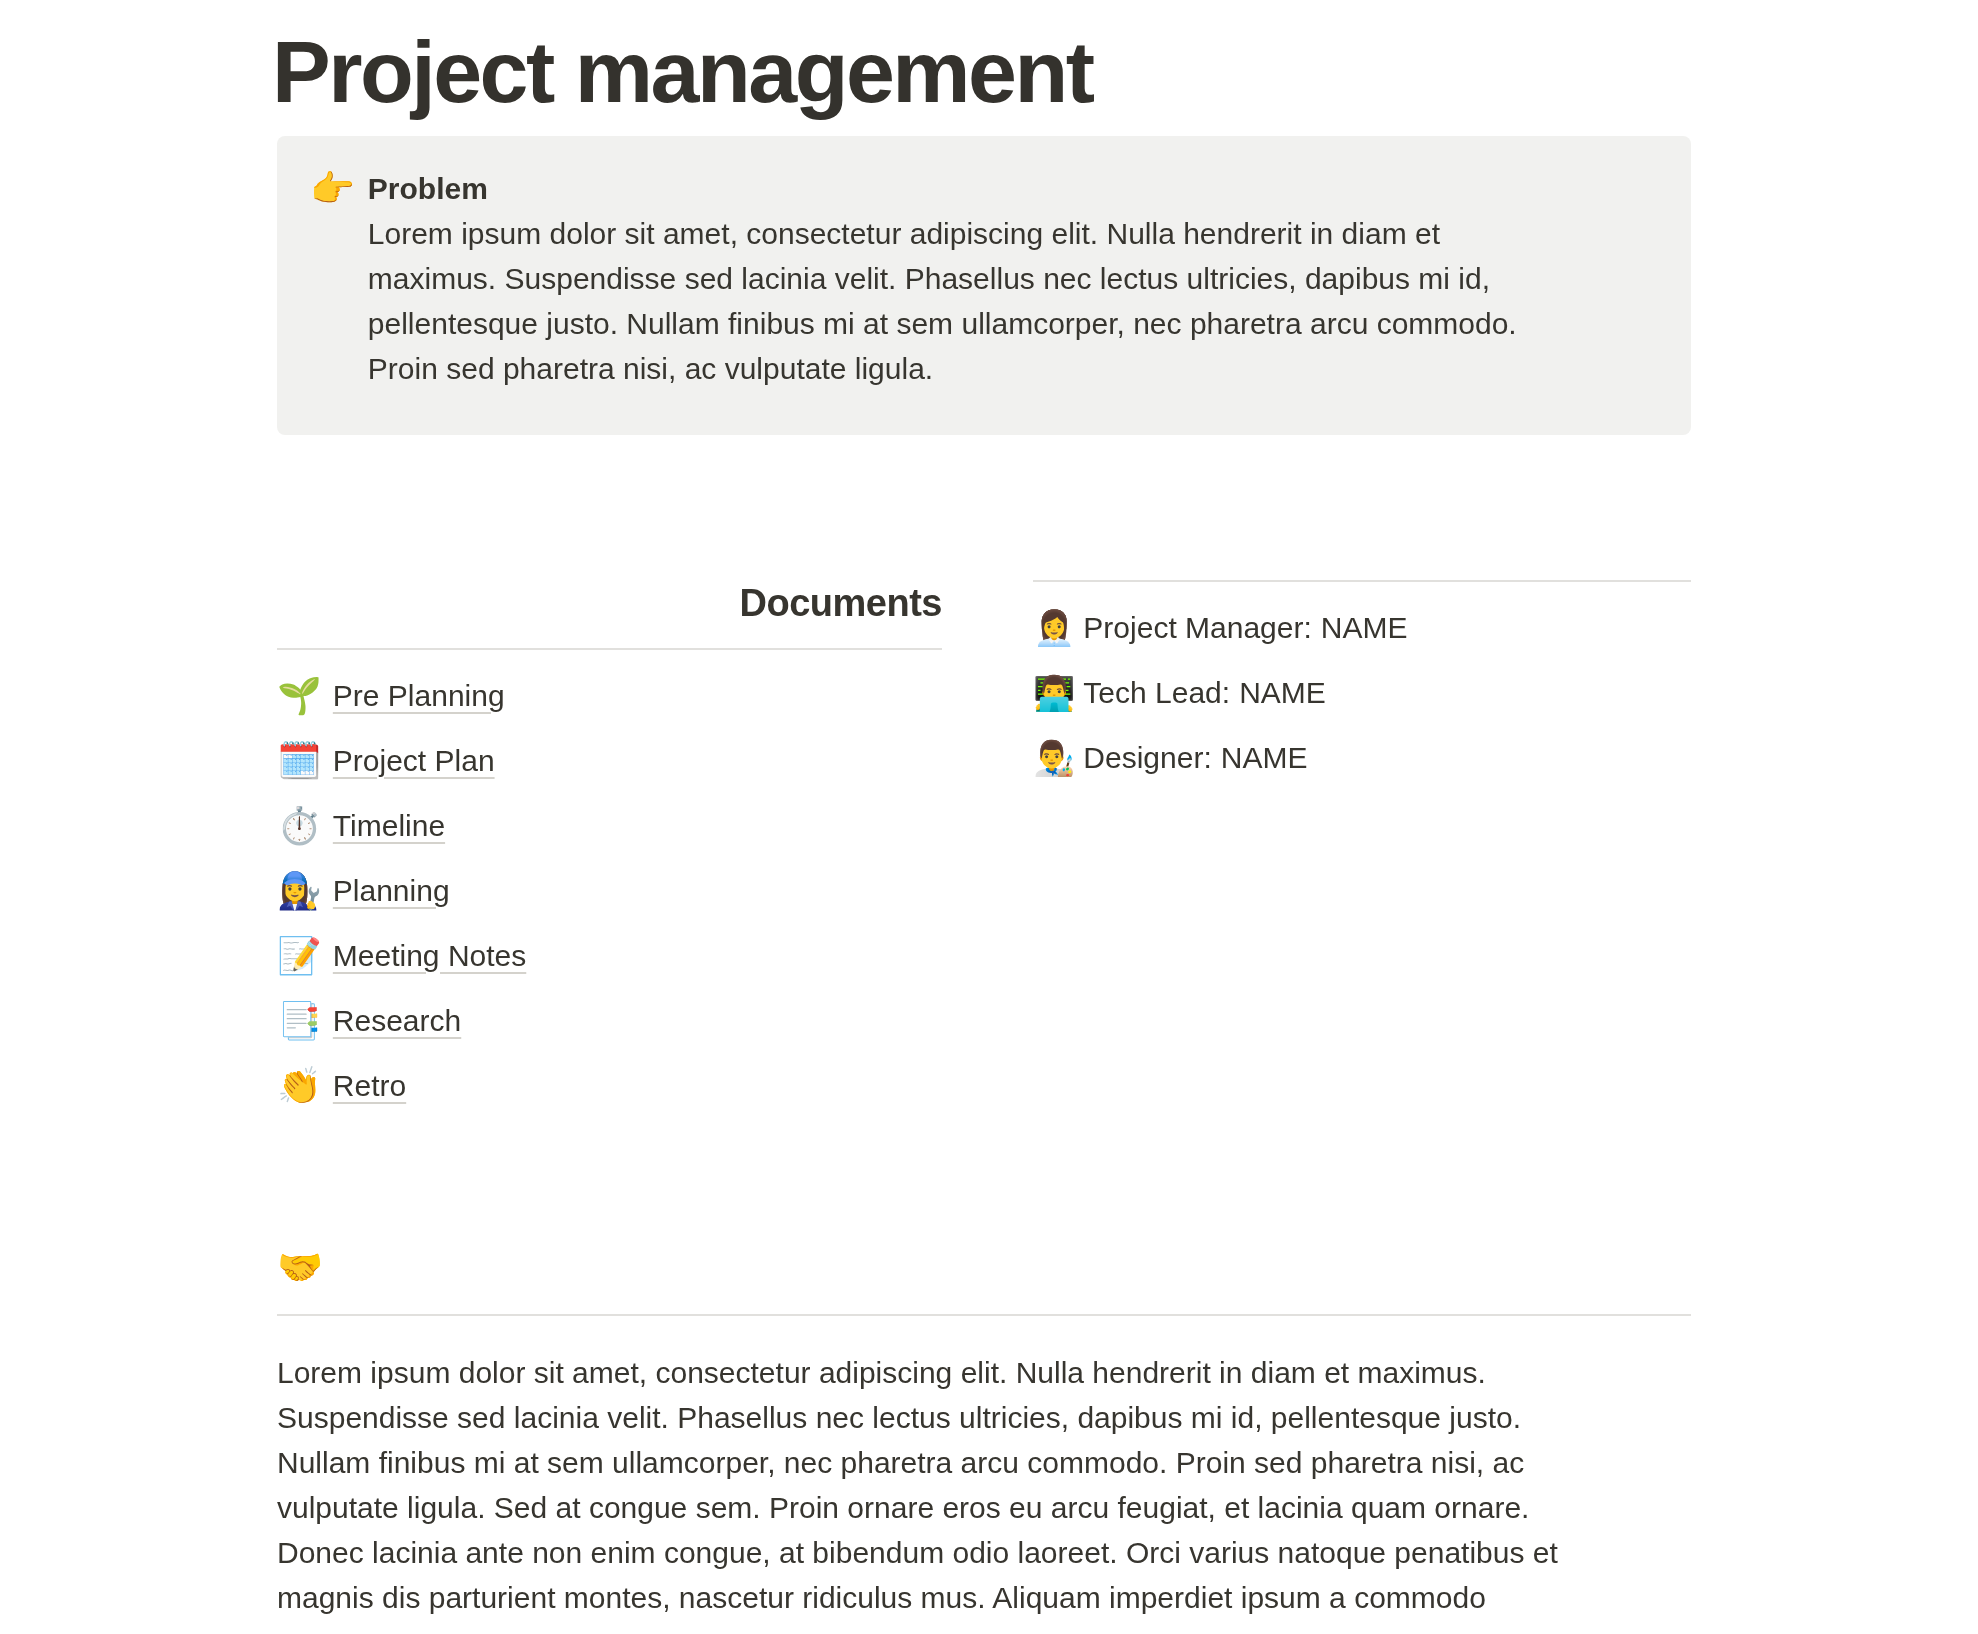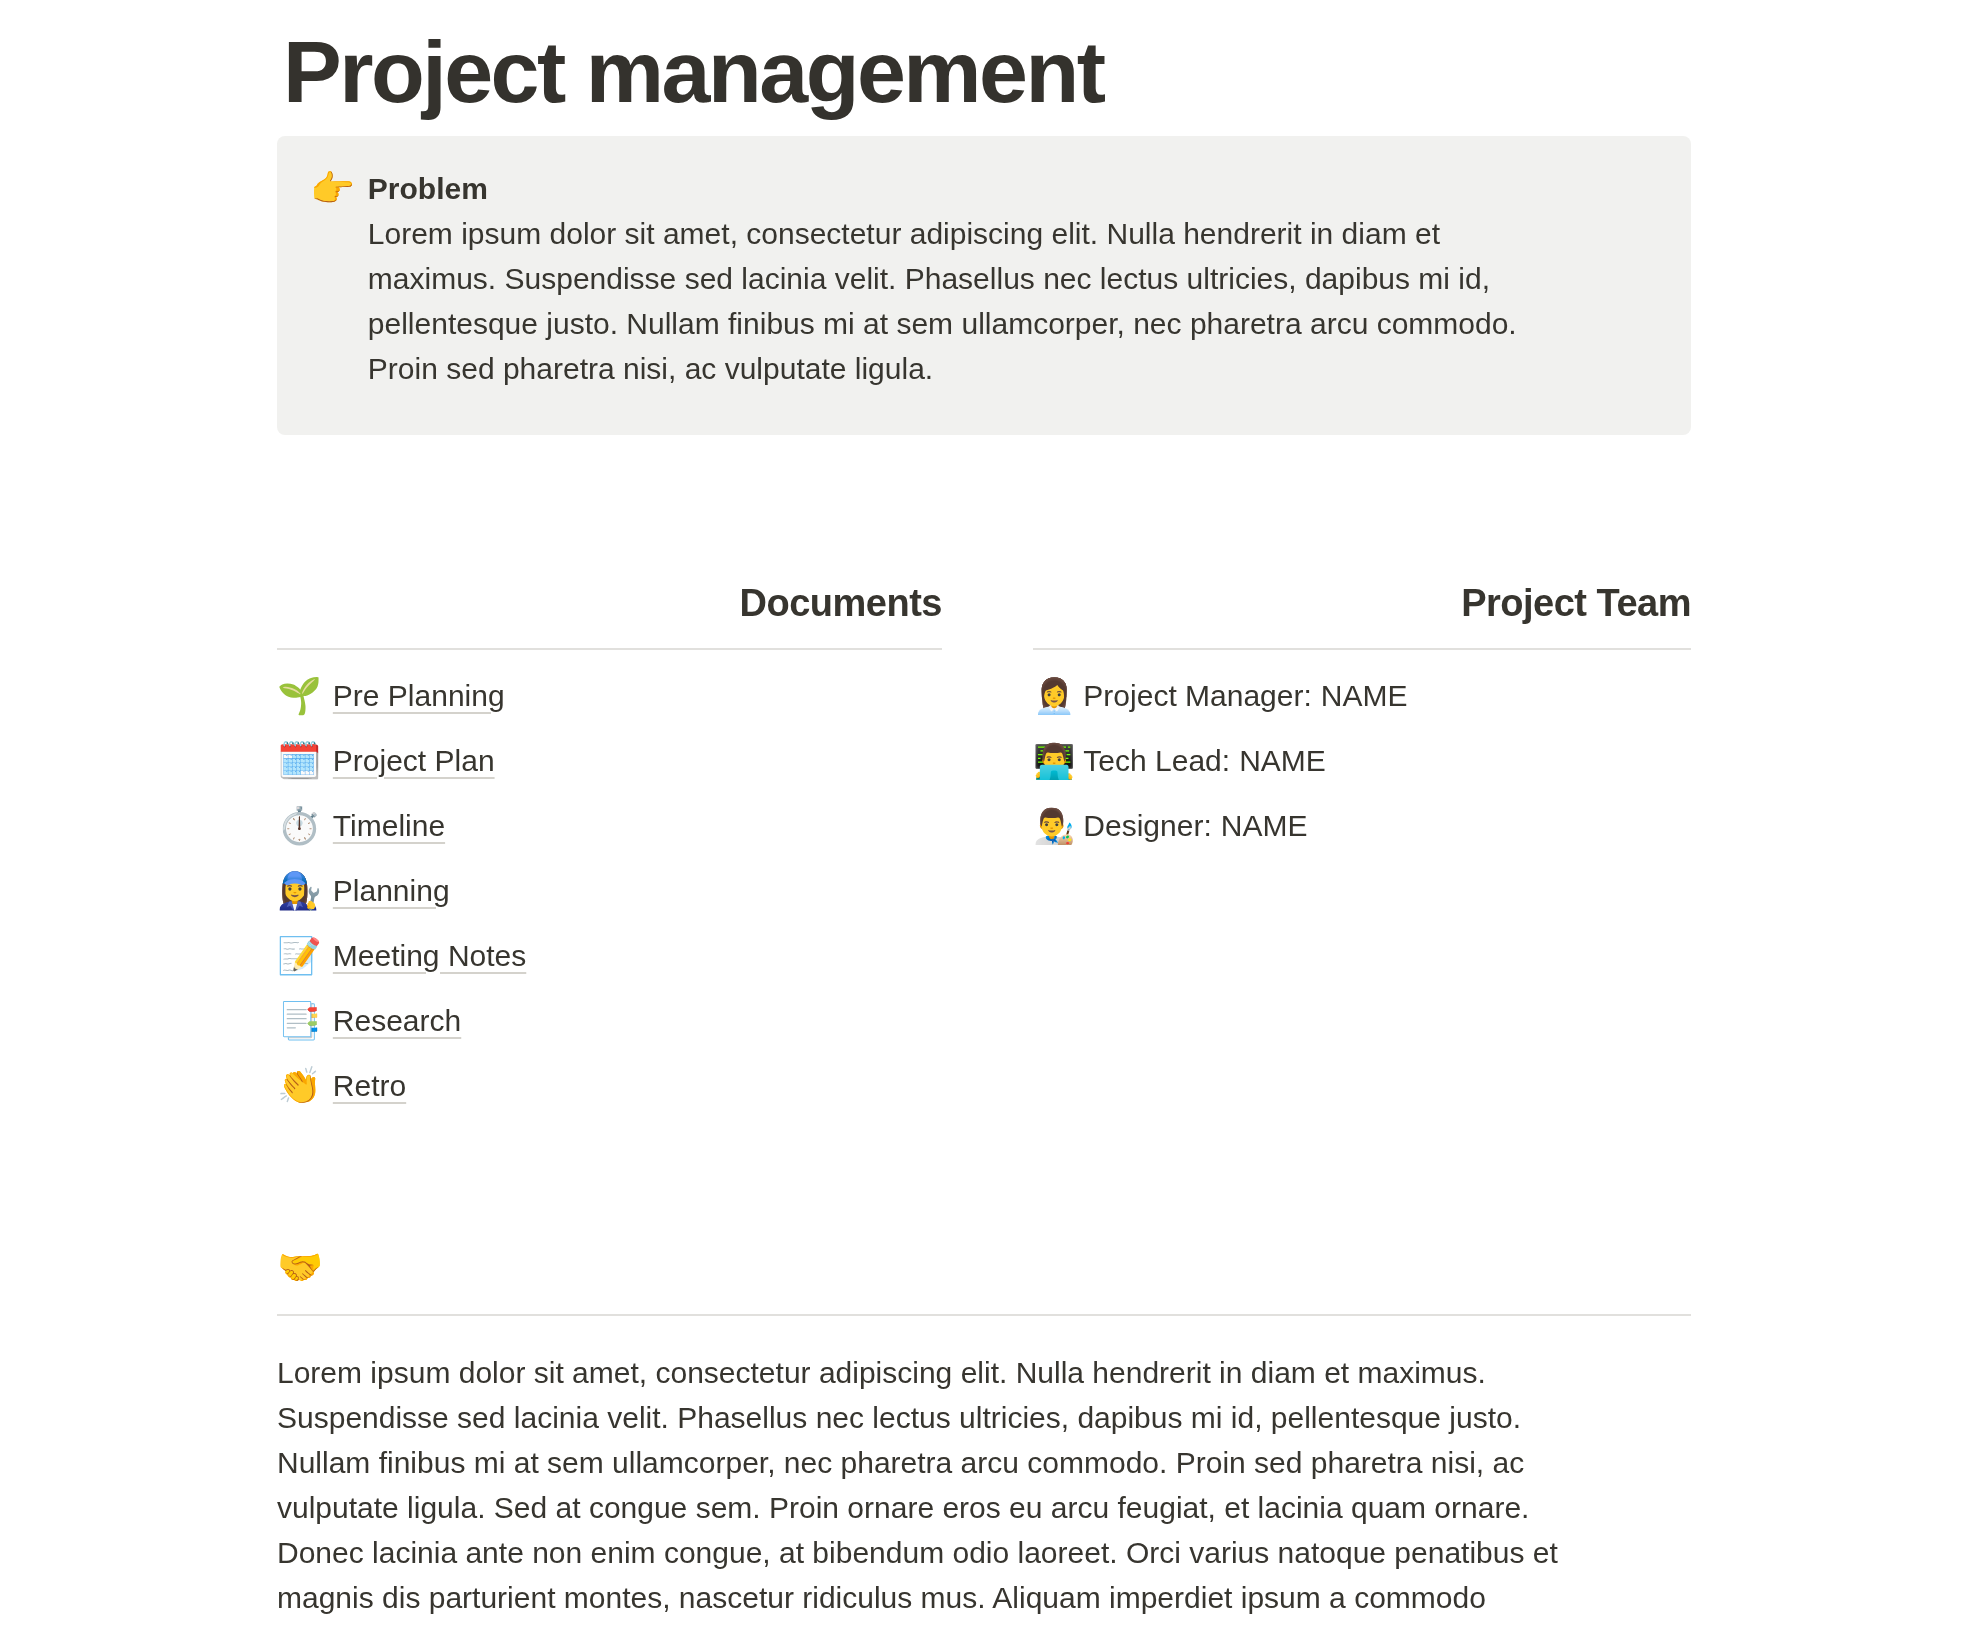--- a/index.html
+++ b/index.html
@@ -5,21 +5,21 @@
   * { margin:0; padding:0; box-sizing:border-box; }
   html,body { background:#ffffff; }
   body {
     width:1978px; height:1634px; position:relative; overflow:hidden;
     font-family:"Liberation Sans","DejaVu Sans",sans-serif;
     color:#37352F;
   }
 
   
   .page-title {
-    position:absolute; left:283px; top:18px;
+    position:absolute; left:272px; top:18px;
     font-size:88px; line-height:108px; font-weight:700;
     letter-spacing:-2.5px; color:#34322D;
   }
 
   
   .callout {
     position:absolute; left:277px; top:136px;
     width:1414px; height:299px;
     background:#F1F1EF; border-radius:8px;
     display:flex; padding:30px 36px 0 33px;
@@ -125,21 +125,20 @@
         <span class="doc-icon">👏</span>
         <span class="doc-label">Retro</span>
       </div>
 
     </div>
   </div>
 
   <div class="col-gap"></div>
 
   <div class="col-right">
-    <div class="col-heading">Project Team</div>
     <div class="col-divider"></div>
     <div class="member-list">
 
       <div class="member-row">
         <span class="member-icon">👩‍💼</span>
         <span class="member-role">Project Manager:</span>
         <span class="member-name">NAME</span>
       </div>
       <div class="member-row">
         <span class="member-icon">👨‍💻</span>

